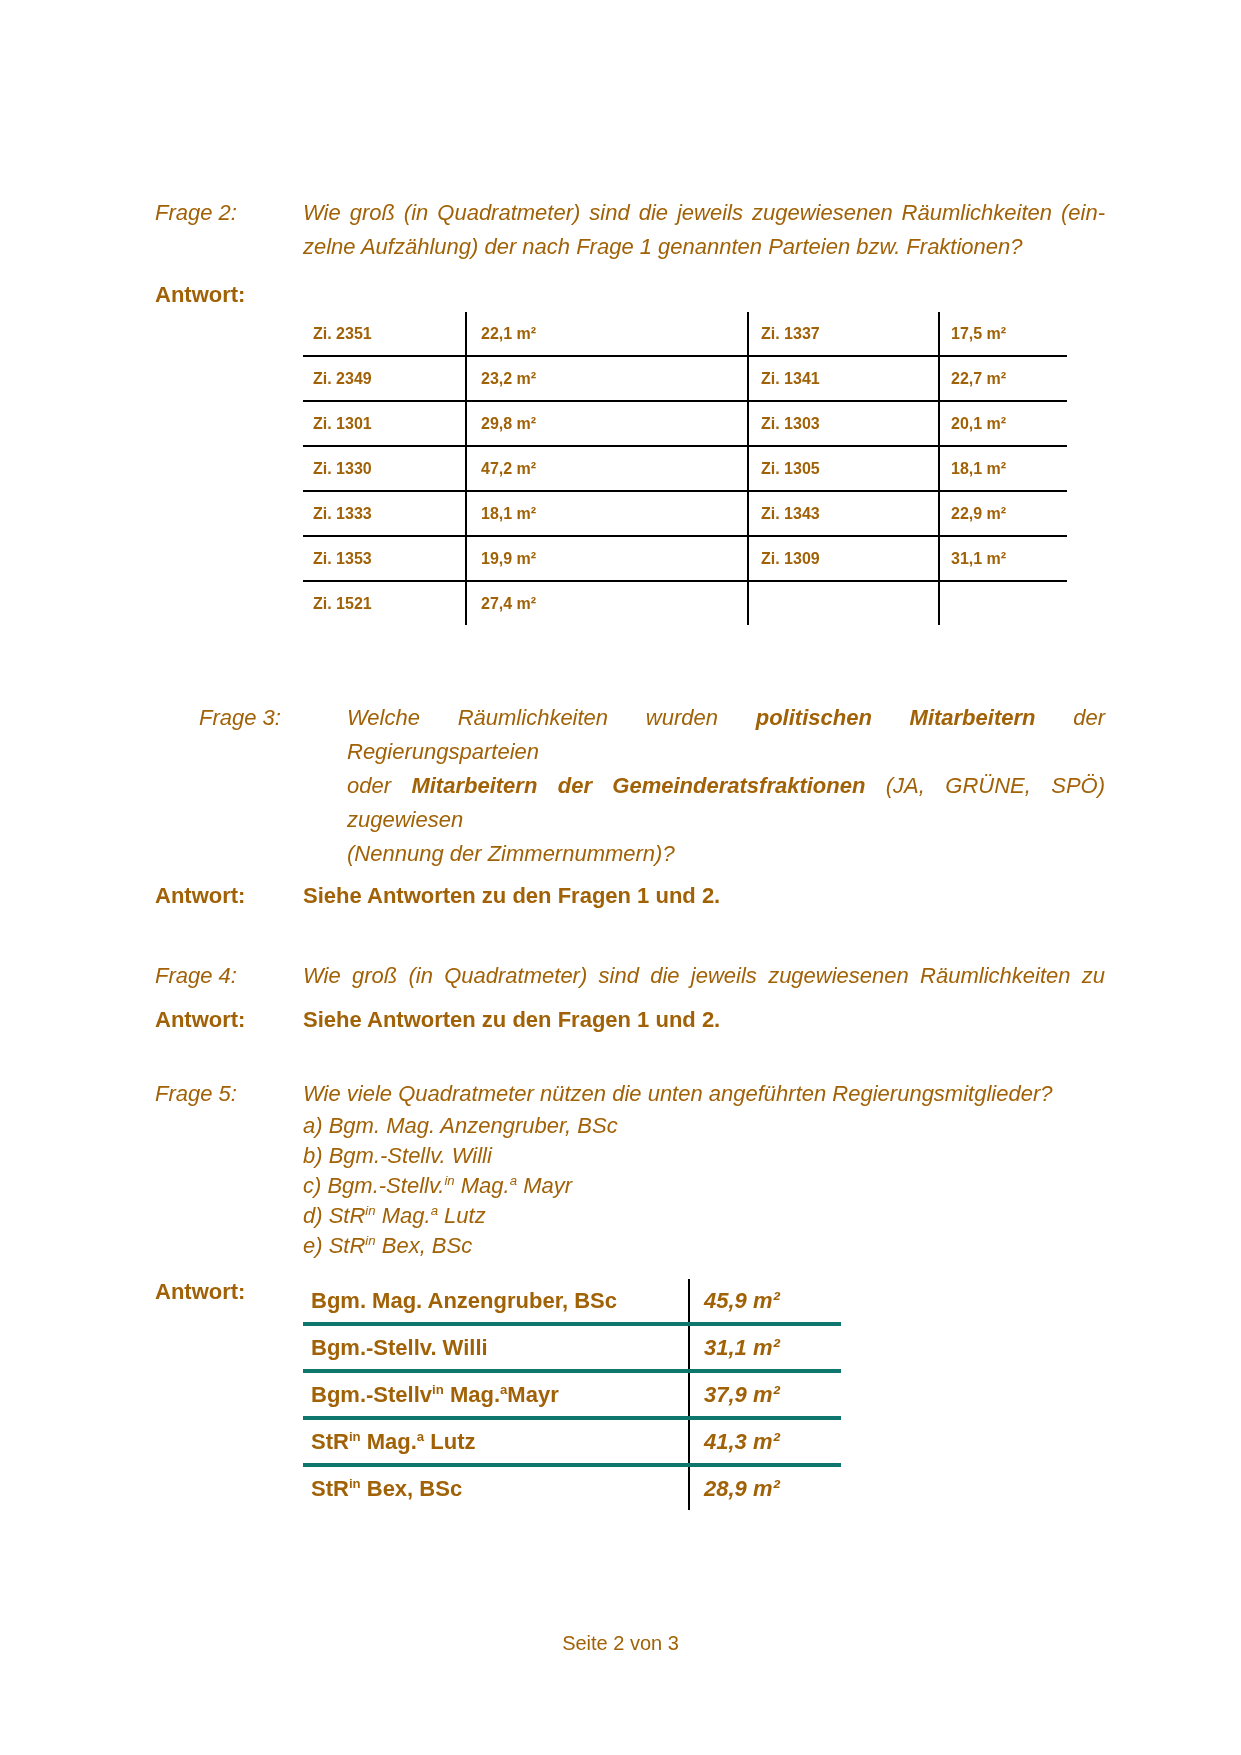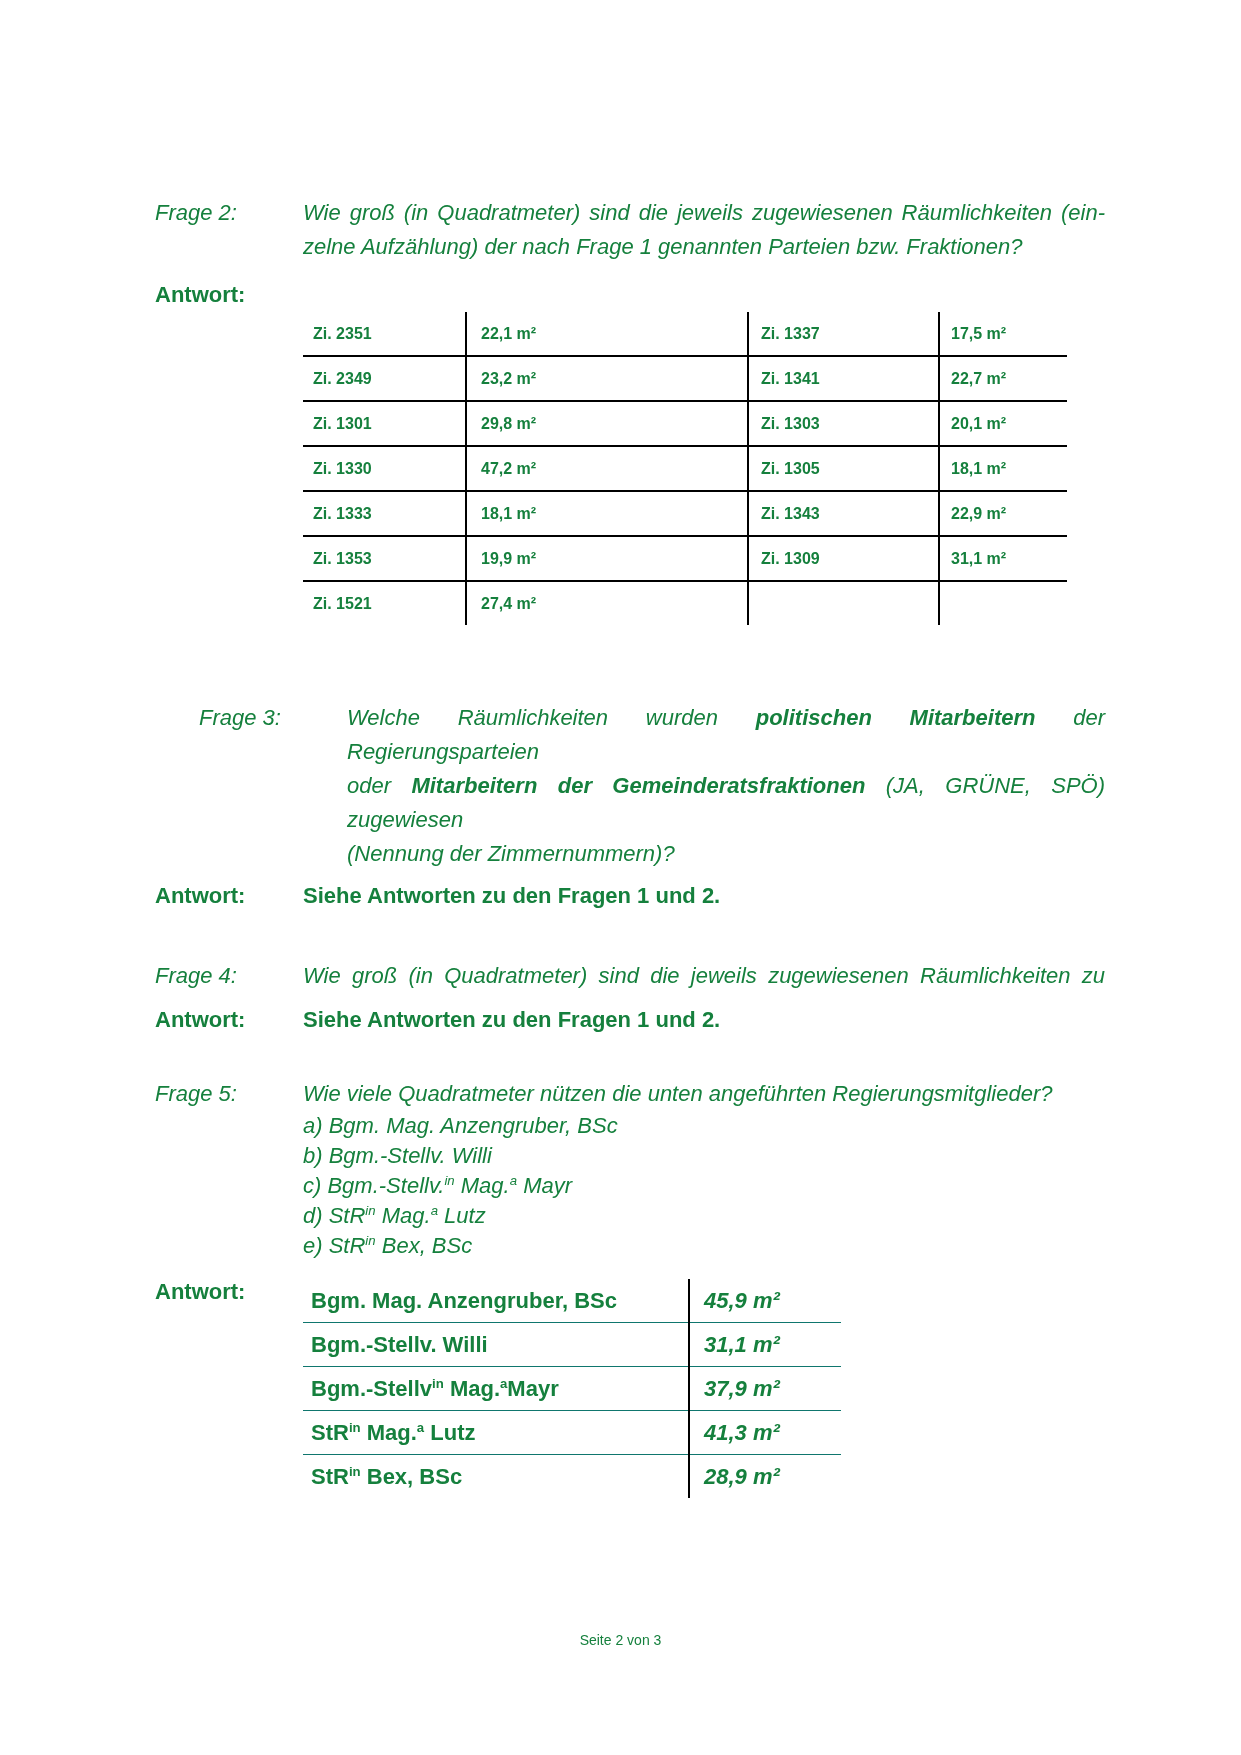--- a/index.html
+++ b/index.html
@@ -1,20 +1,20 @@
 <!DOCTYPE html>
 <html><head>
 <meta charset="utf-8">
 <style>
   html,body { margin:0; padding:0; background:#ffffff; }
   .page {
     position:relative;
     width:1241px; height:1755px;
     background:#ffffff;
-    color:#15803d;
+    color:#a16207;
     font-family:"Liberation Sans", sans-serif;
     overflow:hidden;
     border-radius:12px;
   }
   .content { padding:196px 136px 0 155px; }
   .row { display:flex; align-items:flex-start; }
   .label {
     width:148px; flex:0 0 148px;
     font-size:22px; line-height:34px;
   }
@@ -44,27 +44,27 @@
   .a3 { margin-top:8px; }
   .q4 { margin-top:46px; }
   .a4 { margin-top:10px; }
   .q5 { margin-top:40px; }
   .a5 { margin-top:14px; }
 
   
   .t2 { width:538px; margin-top:4px; }
   .t2 td { font-size:22px; }
   .t2 td + td { border-left:2px solid #000;font-style:italic; }
-  .t2 tr:not(:last-child) td { border-bottom:1px solid #0f766e; }
+  .t2 tr:not(:last-child) td { border-bottom:4px solid #0f766e; }
   .t2 td.n { padding-left:8px; }
   .t2 td.v { padding-left:14px; }
 
   .footer {
     position:absolute; top:1632px; left:0; width:100%;
-    text-align:center; font-size:14px;
+    text-align:center; font-size:20px;
   }
 </style>
 </head>
 <body>
 
 <div class="page">
   <div class="content">
 
     <div class="row">
       <div class="label italic">Frage 2:</div>

